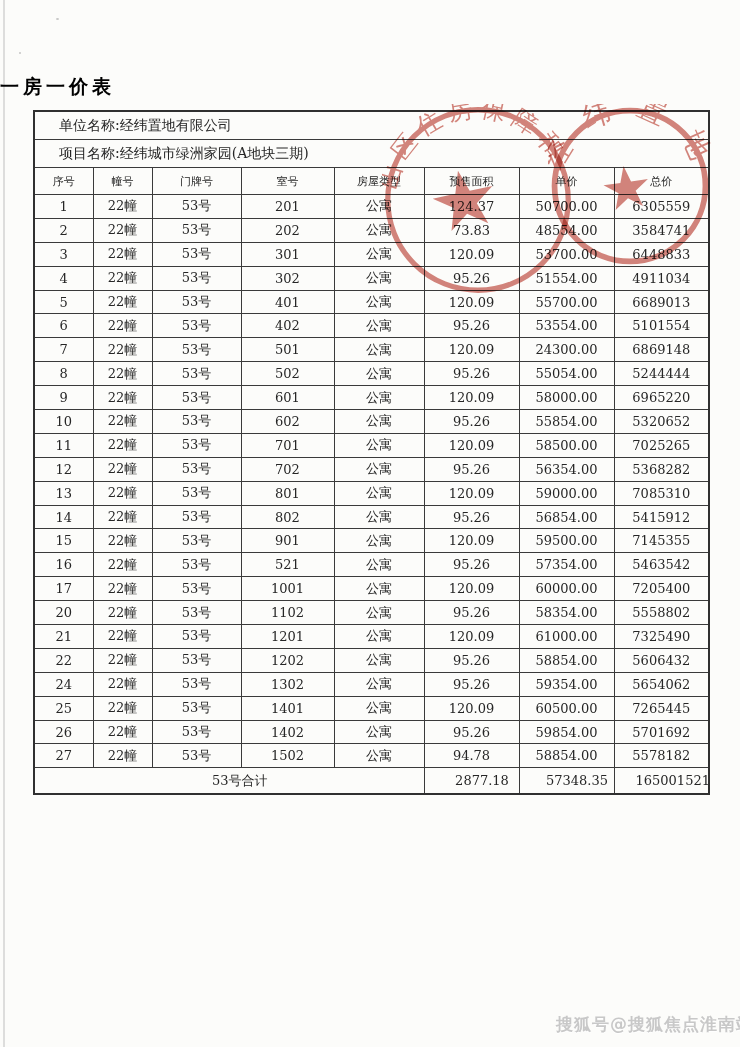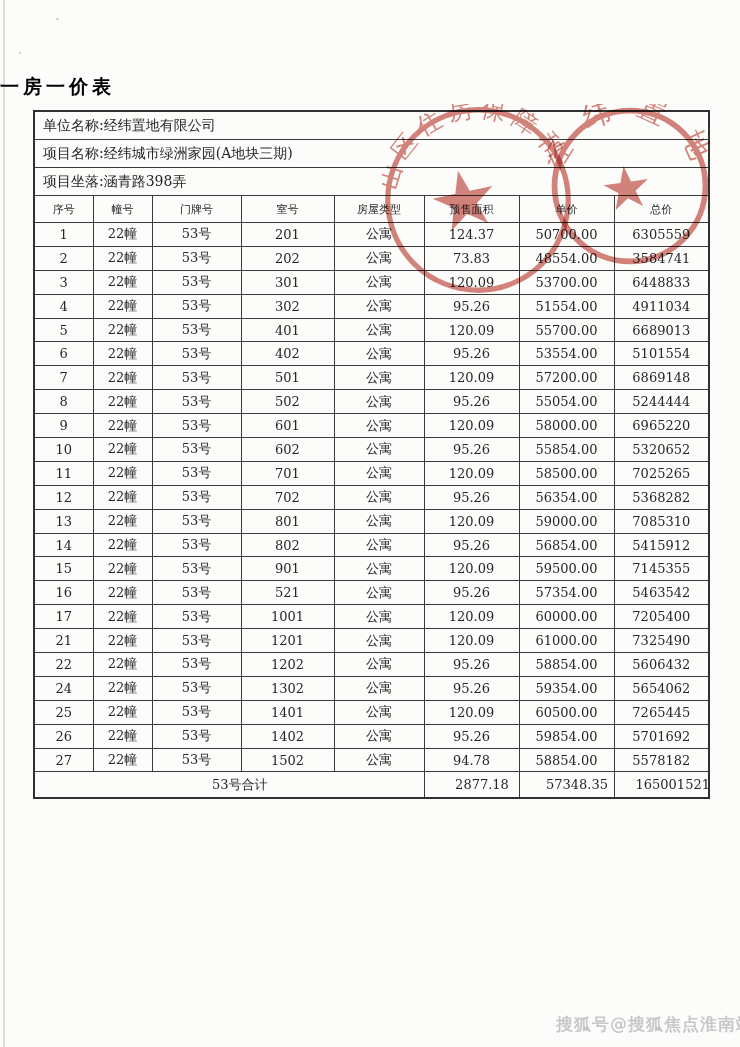--- a/index.html
+++ b/index.html
@@ -31,21 +31,21 @@
     font-size:13px;color:#262626;
     border:2px solid #303030;
   }
   table.doc td, table.doc th{
     border:1.4px solid #3a3a3a;
     text-align:center;vertical-align:middle;
     padding:0;font-weight:normal;
     overflow:hidden;white-space:nowrap;
   }
   tr.info-row td{
-    text-align:left;padding-left:8px;height:27px;font-size:14px;
+    text-align:left;padding-left:24px;height:27px;font-size:14px;
   }
   tr.head-row th{height:26px;font-size:11px;}
   tr.data-row td{height:22.9px;}
   tr.total-row td{height:25px;padding-left:21px;}
 
   .stamp{
     position:absolute;pointer-events:none;
     mix-blend-mode:multiply;opacity:.72;
   }
   .stamp-left{left:382px;top:104px;width:192px;height:192px;}
@@ -81,23 +81,20 @@
         <col style="width:95px">
         <col style="width:95px">
     </colgroup>
     <tbody>
       <tr class="info-row">
         <td colspan="8">单位名称:经纬置地有限公司</td>
       </tr>
       <tr class="info-row">
         <td colspan="8">项目名称:经纬城市绿洲家园(A地块三期)</td>
       </tr>
-      <tr class="info-row">
-        <td colspan="8">项目坐落:涵青路398弄</td>
-      </tr>
       <tr class="head-row">
         <th>序号</th>
         <th>幢号</th>
         <th>门牌号</th>
         <th>室号</th>
         <th>房屋类型</th>
         <th>预售面积</th>
         <th>单价</th>
         <th>总价</th>
       </tr>
@@ -163,21 +160,21 @@
       <td>53554.00</td>
       <td>5101554</td>
     </tr>
         <tr class="data-row">
       <td>7</td>
       <td>22幢</td>
       <td>53号</td>
       <td>501</td>
       <td>公寓</td>
       <td>120.09</td>
-      <td>57200.00</td>
+      <td>24300.00</td>
       <td>6869148</td>
     </tr>
         <tr class="data-row">
       <td>8</td>
       <td>22幢</td>
       <td>53号</td>
       <td>502</td>
       <td>公寓</td>
       <td>95.26</td>
       <td>55054.00</td>
@@ -265,20 +262,30 @@
     </tr>
         <tr class="data-row">
       <td>17</td>
       <td>22幢</td>
       <td>53号</td>
       <td>1001</td>
       <td>公寓</td>
       <td>120.09</td>
       <td>60000.00</td>
       <td>7205400</td>
+    </tr>
+        <tr class="data-row">
+      <td>20</td>
+      <td>22幢</td>
+      <td>53号</td>
+      <td>1102</td>
+      <td>公寓</td>
+      <td>95.26</td>
+      <td>58354.00</td>
+      <td>5558802</td>
     </tr>
         <tr class="data-row">
       <td>21</td>
       <td>22幢</td>
       <td>53号</td>
       <td>1201</td>
       <td>公寓</td>
       <td>120.09</td>
       <td>61000.00</td>
       <td>7325490</td>

